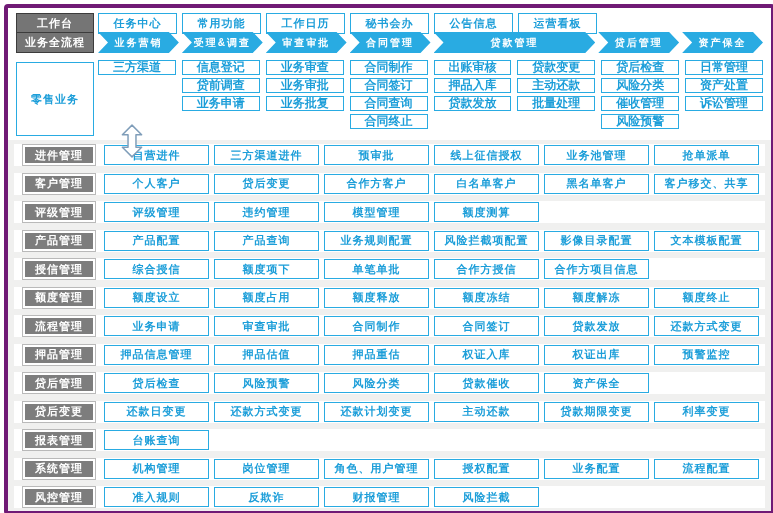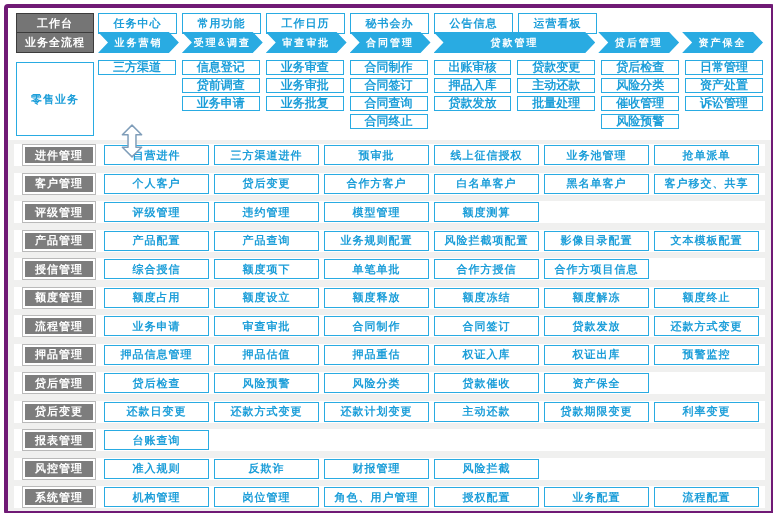--- a/index.html
+++ b/index.html
@@ -185,22 +185,22 @@
           <div class="btn">单笔单批</div>
           <div class="btn">合作方授信</div>
           <div class="btn">合作方项目信息</div>
         </div>
       </div>
       <div class="mrow">
         <div class="lwrap">
           <div class="linner">额度管理</div>
         </div>
         <div class="btns">
+          <div class="btn">额度设立</div>
           <div class="btn">额度占用</div>
-          <div class="btn">额度设立</div>
           <div class="btn">额度释放</div>
           <div class="btn">额度冻结</div>
           <div class="btn">额度解冻</div>
           <div class="btn">额度终止</div>
         </div>
       </div>
       <div class="mrow">
         <div class="lwrap">
           <div class="linner">流程管理</div>
         </div>
@@ -254,37 +254,37 @@
       <div class="mrow">
         <div class="lwrap">
           <div class="linner">报表管理</div>
         </div>
         <div class="btns">
           <div class="btn">台账查询</div>
         </div>
       </div>
       <div class="mrow">
         <div class="lwrap">
-          <div class="linner">风控管理</div>
-        </div>
-        <div class="btns">
-          <div class="btn">准入规则</div>
-          <div class="btn">反欺诈</div>
-          <div class="btn">财报管理</div>
-          <div class="btn">风险拦截</div>
-        </div>
-      </div>
-      <div class="mrow">
-        <div class="lwrap">
           <div class="linner">系统管理</div>
         </div>
         <div class="btns">
           <div class="btn">机构管理</div>
           <div class="btn">岗位管理</div>
           <div class="btn">角色、用户管理</div>
           <div class="btn">授权配置</div>
           <div class="btn">业务配置</div>
           <div class="btn">流程配置</div>
         </div>
       </div>
+      <div class="mrow">
+        <div class="lwrap">
+          <div class="linner">风控管理</div>
+        </div>
+        <div class="btns">
+          <div class="btn">准入规则</div>
+          <div class="btn">反欺诈</div>
+          <div class="btn">财报管理</div>
+          <div class="btn">风险拦截</div>
+        </div>
+      </div>
     </div>
 
 </div>
 
 </body></html>

